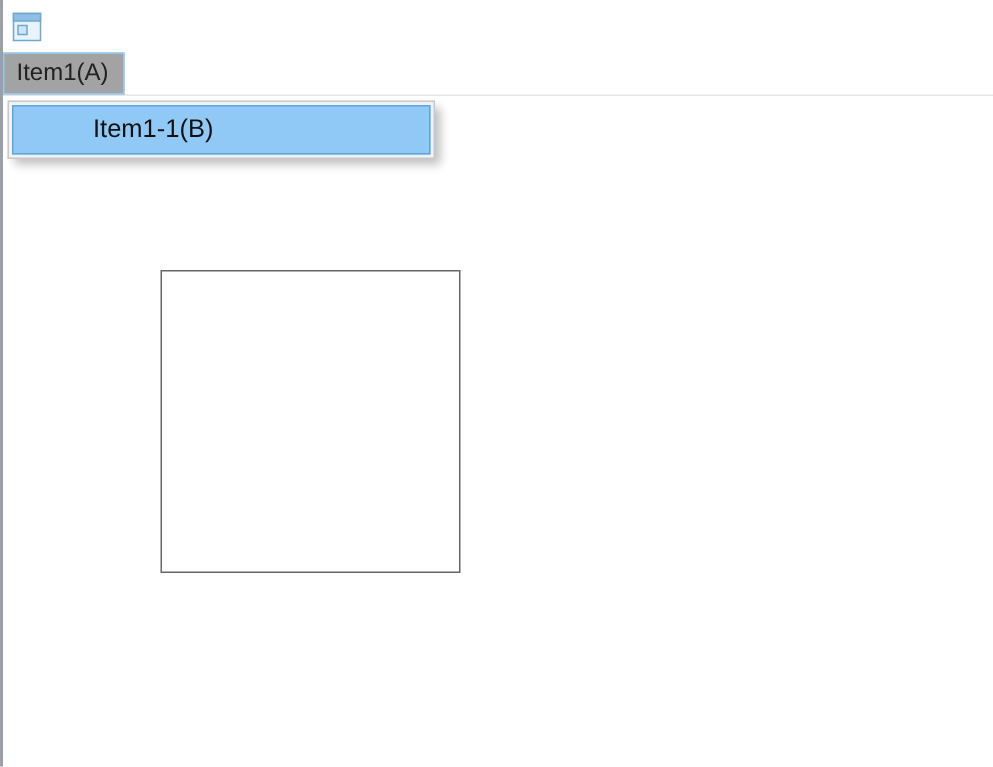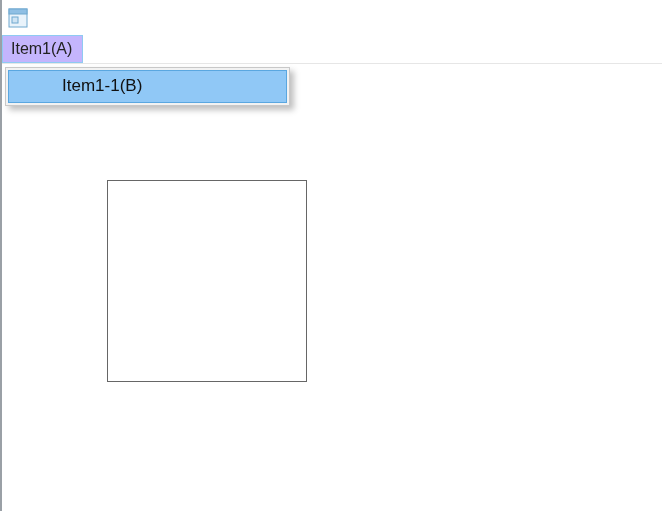--- a/index.html
+++ b/index.html
@@ -37,21 +37,21 @@
     }
     .menu-item {
       padding: 4px 10px 4px 8px;
       font-size: 16px;
       color: #222;
       border: 1px solid transparent;
       cursor: default;
       user-select: none;
     }
     .menu-item.open {
-      background: #c4b5fd;
+      background: #a3a3a3;
       border: 1px solid #8fcaf2;
       text-align: right;
     }
     .menu-divider {
       flex: 1;
       height: 1px;
     }
     .dropdown {
       position: absolute;
       top: 67px;

